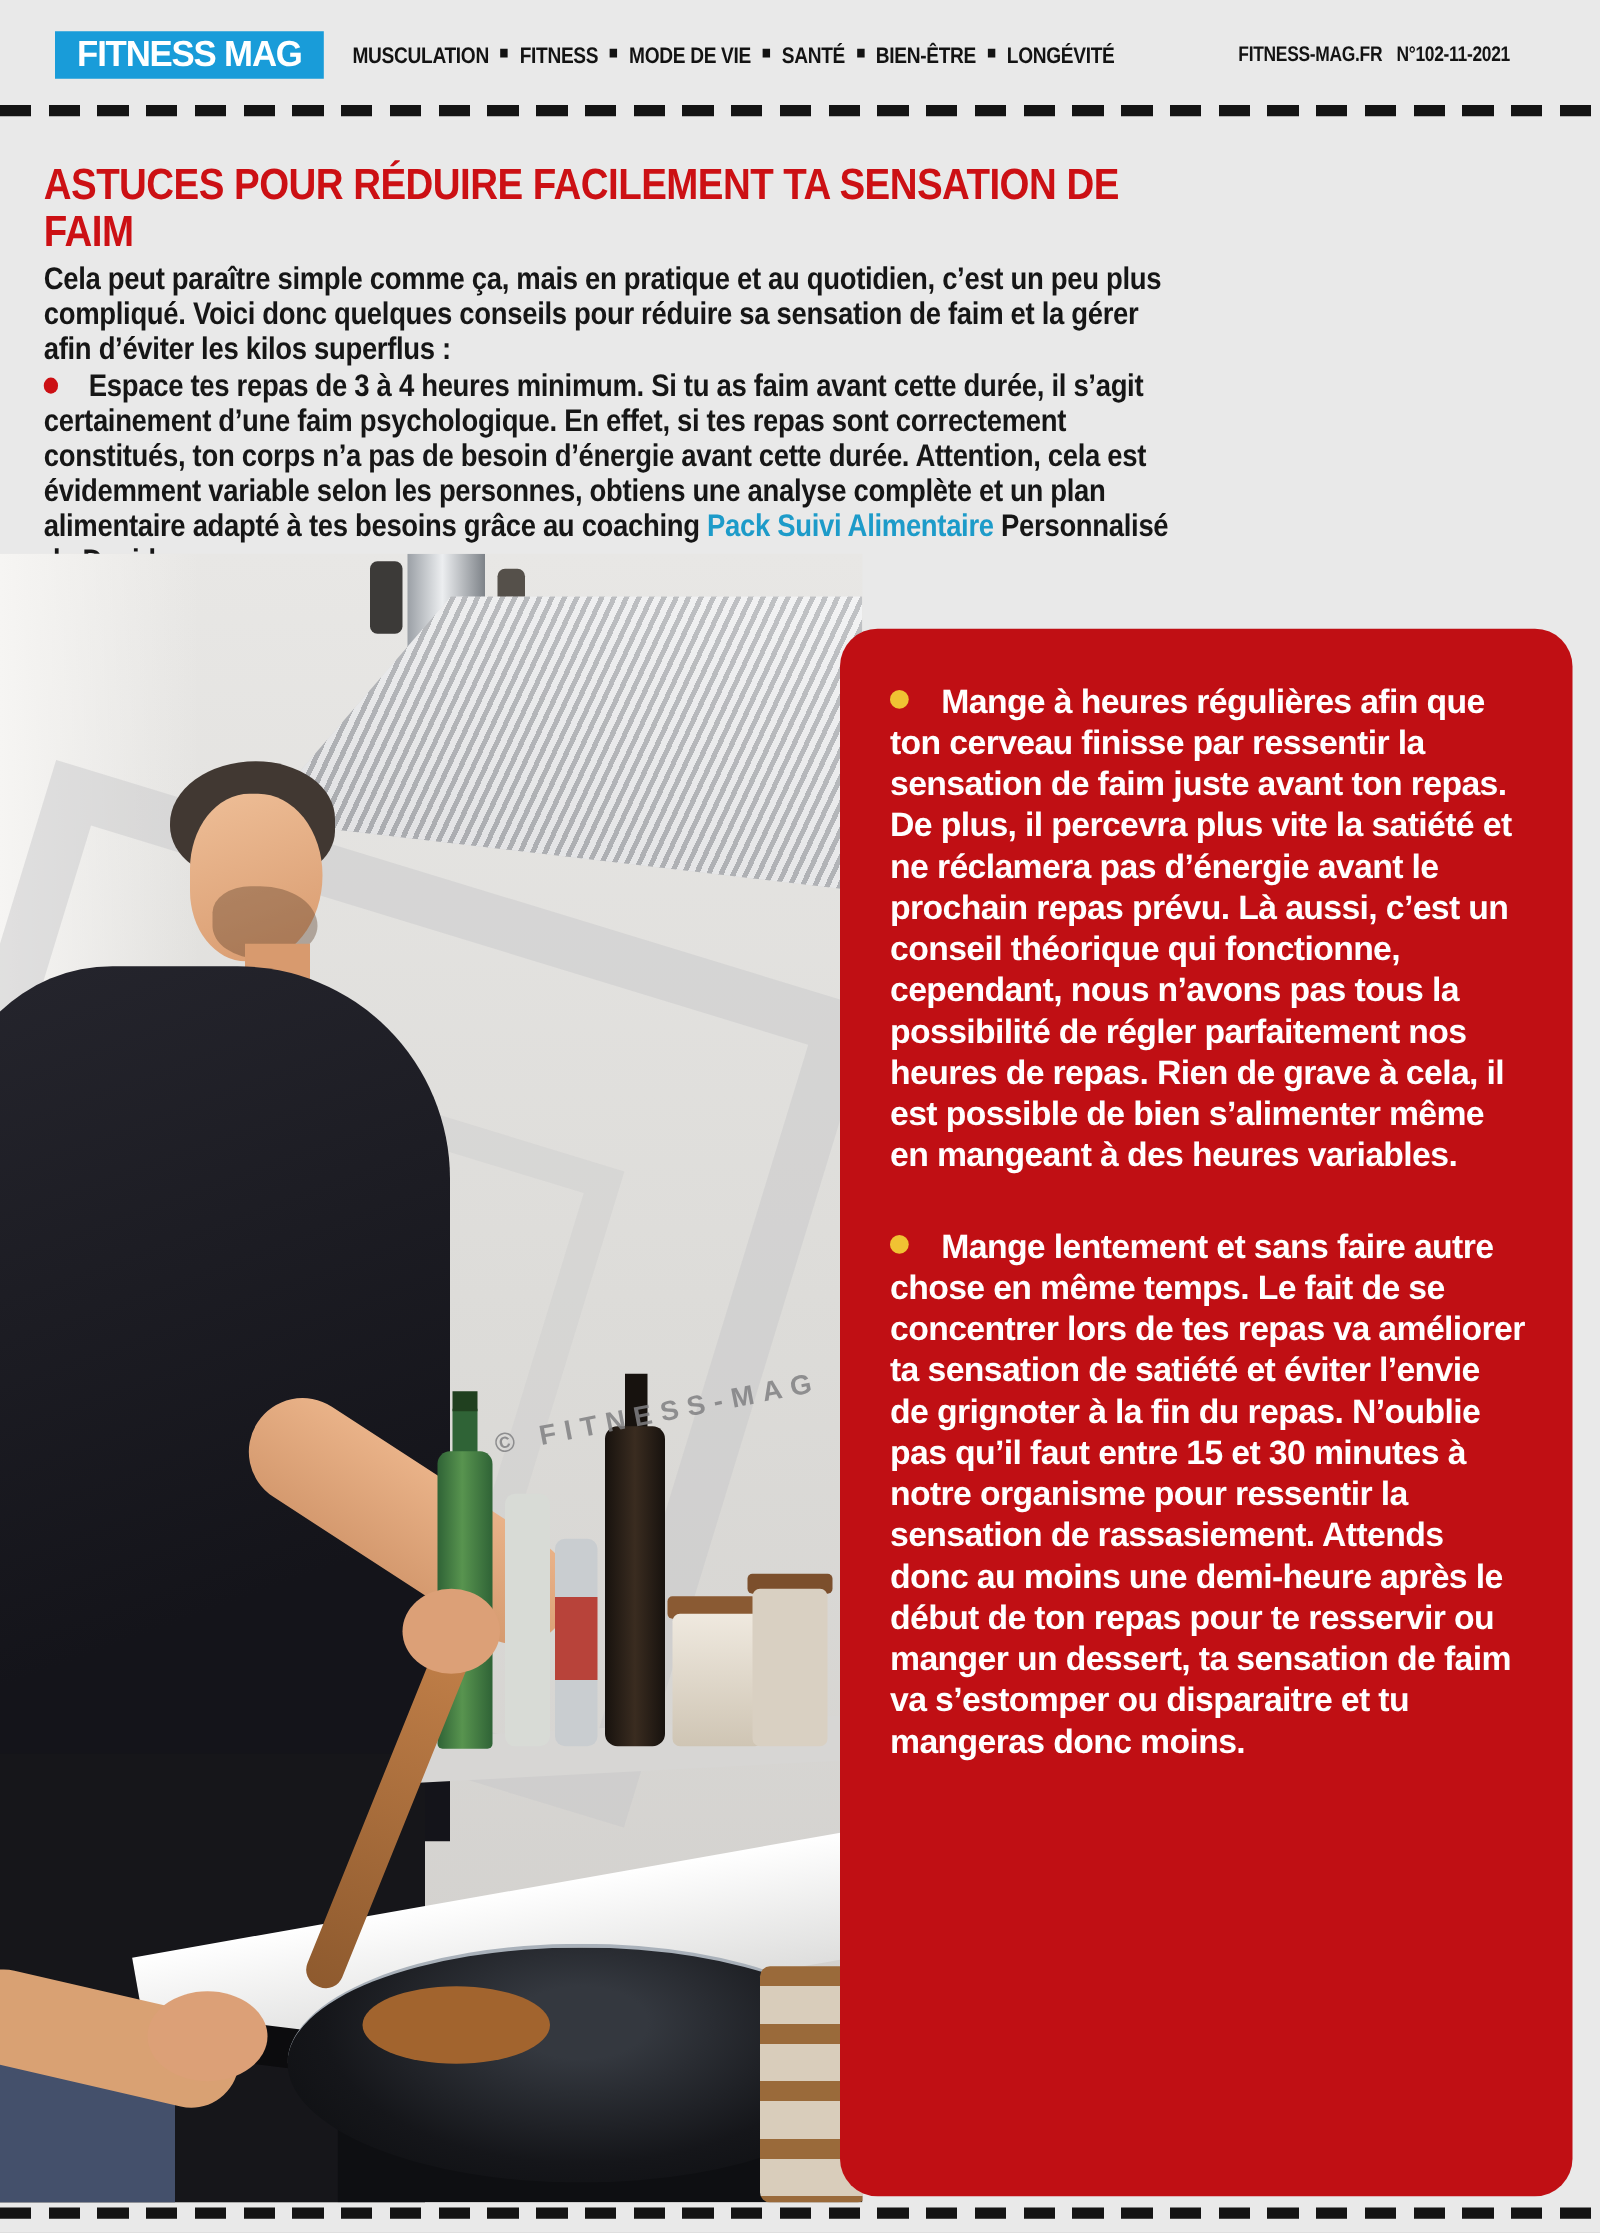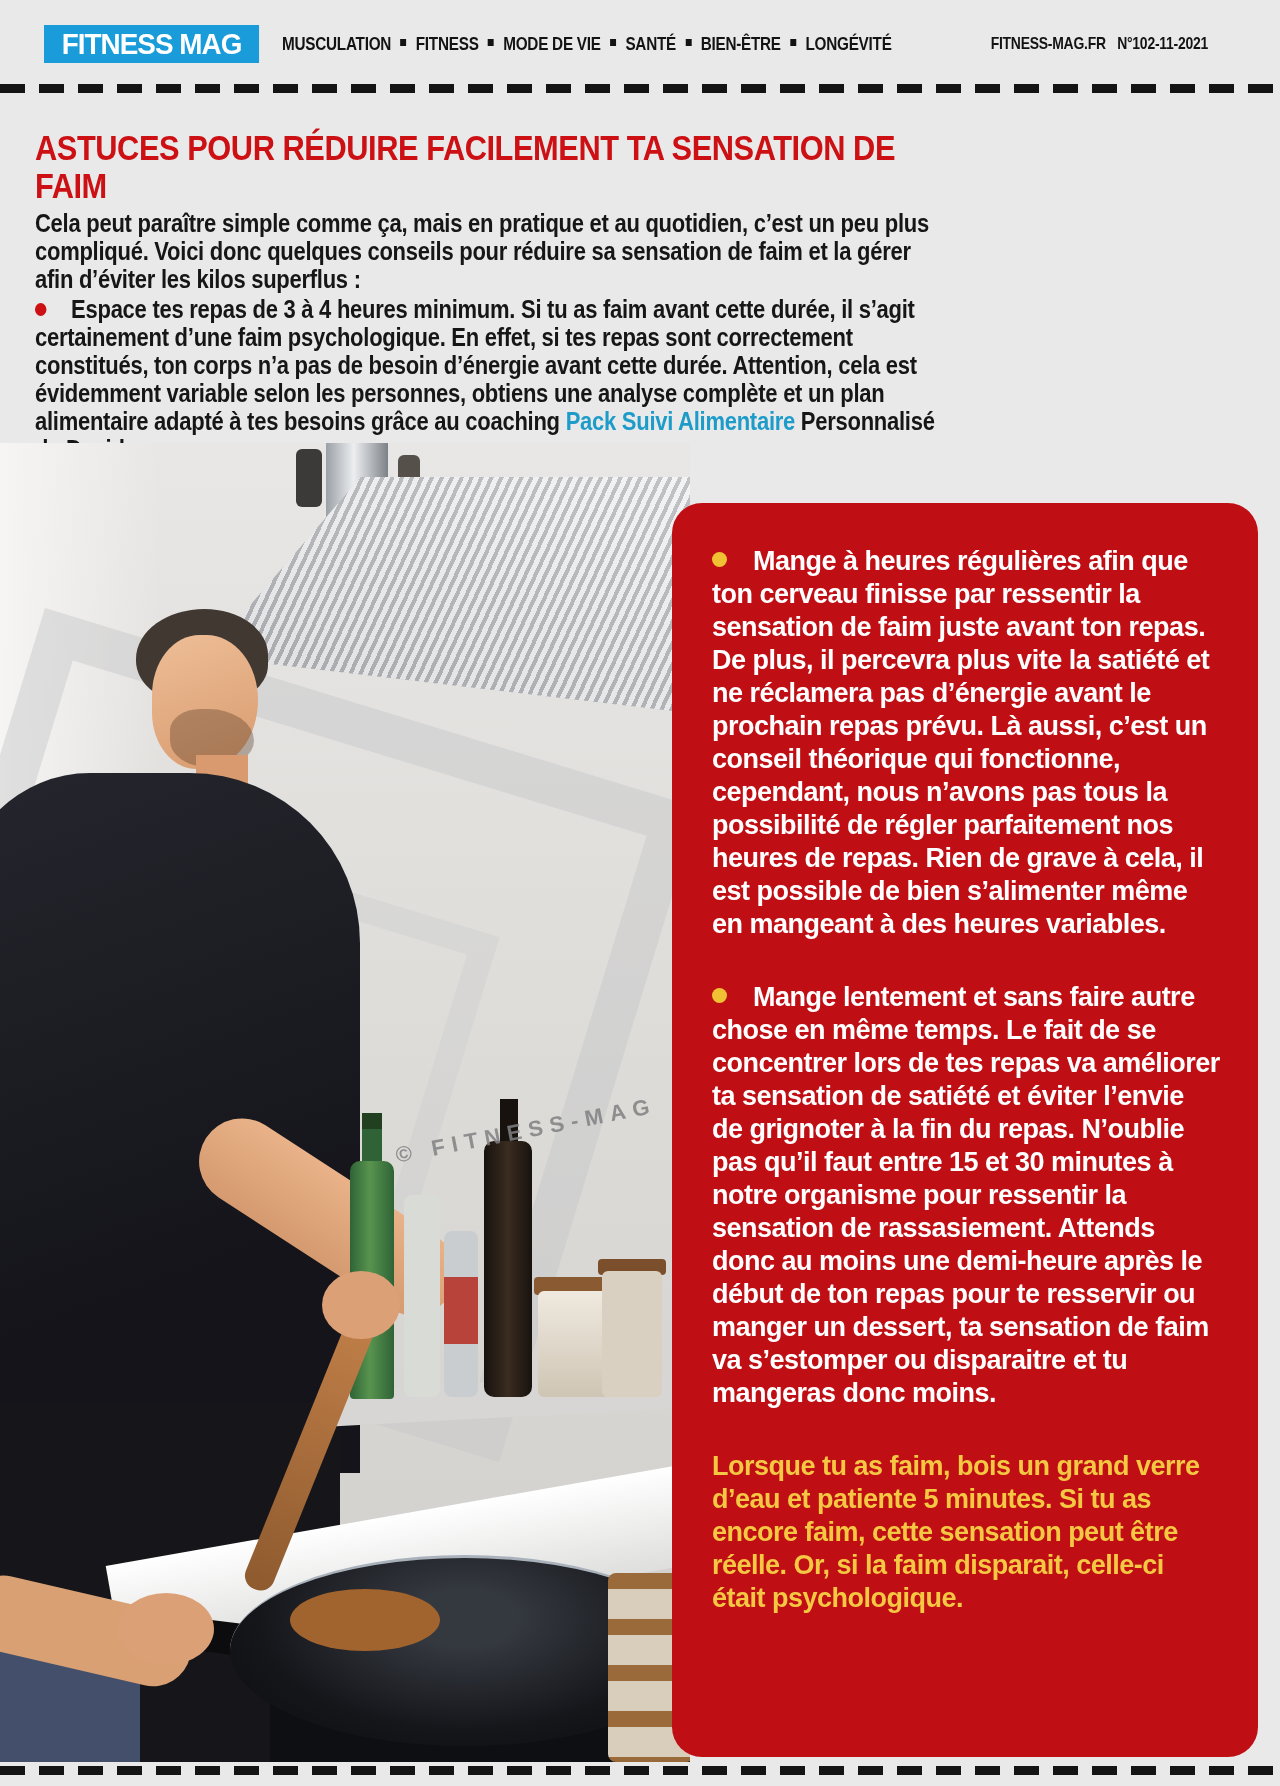--- a/index.html
+++ b/index.html
@@ -185,17 +185,16 @@
     <div class="hand2"></div>
     <div class="spatula"></div>
     <div class="hand1"></div>
     <div class="wm-text">© FITNESS-MAG</div>
 
   </div>
 
   <div class="red-panel">
     <p class="tip"><span class="ybullet"></span><span>Mange à heures régulières afin que ton cerveau finisse par ressentir la sensation de faim juste avant ton repas. De plus, il percevra plus vite la satiété et ne réclamera pas d’énergie avant le prochain repas prévu. Là aussi, c’est un conseil théorique qui fonctionne, cependant, nous n’avons pas tous la possibilité de régler parfaitement nos heures de repas. Rien de grave à cela, il est possible de bien s’alimenter même en mangeant à des heures variables.</span></p>
     <p class="tip"><span class="ybullet"></span><span>Mange lentement et sans faire autre chose en même temps. Le fait de se concentrer lors de tes repas va améliorer ta sensation de satiété et éviter l’envie de grignoter à la fin du repas. N’oublie pas qu’il faut entre 15 et 30 minutes à notre organisme pour ressentir la sensation de rassasiement. Attends donc au moins une demi-heure après le début de ton repas pour te resservir ou manger un dessert, ta sensation de faim va s’estomper ou disparaitre et tu mangeras donc moins.</span></p>
-    <p class="highlight">Lorsque tu as faim, bois un grand verre d’eau et patiente 5 minutes. Si tu as encore faim, cette sensation peut être réelle. Or, si la faim disparait, celle-ci était psychologique.</p>
   </div>
 
   <div class="dash bottom"></div>
 </div>
 
 </body></html>

